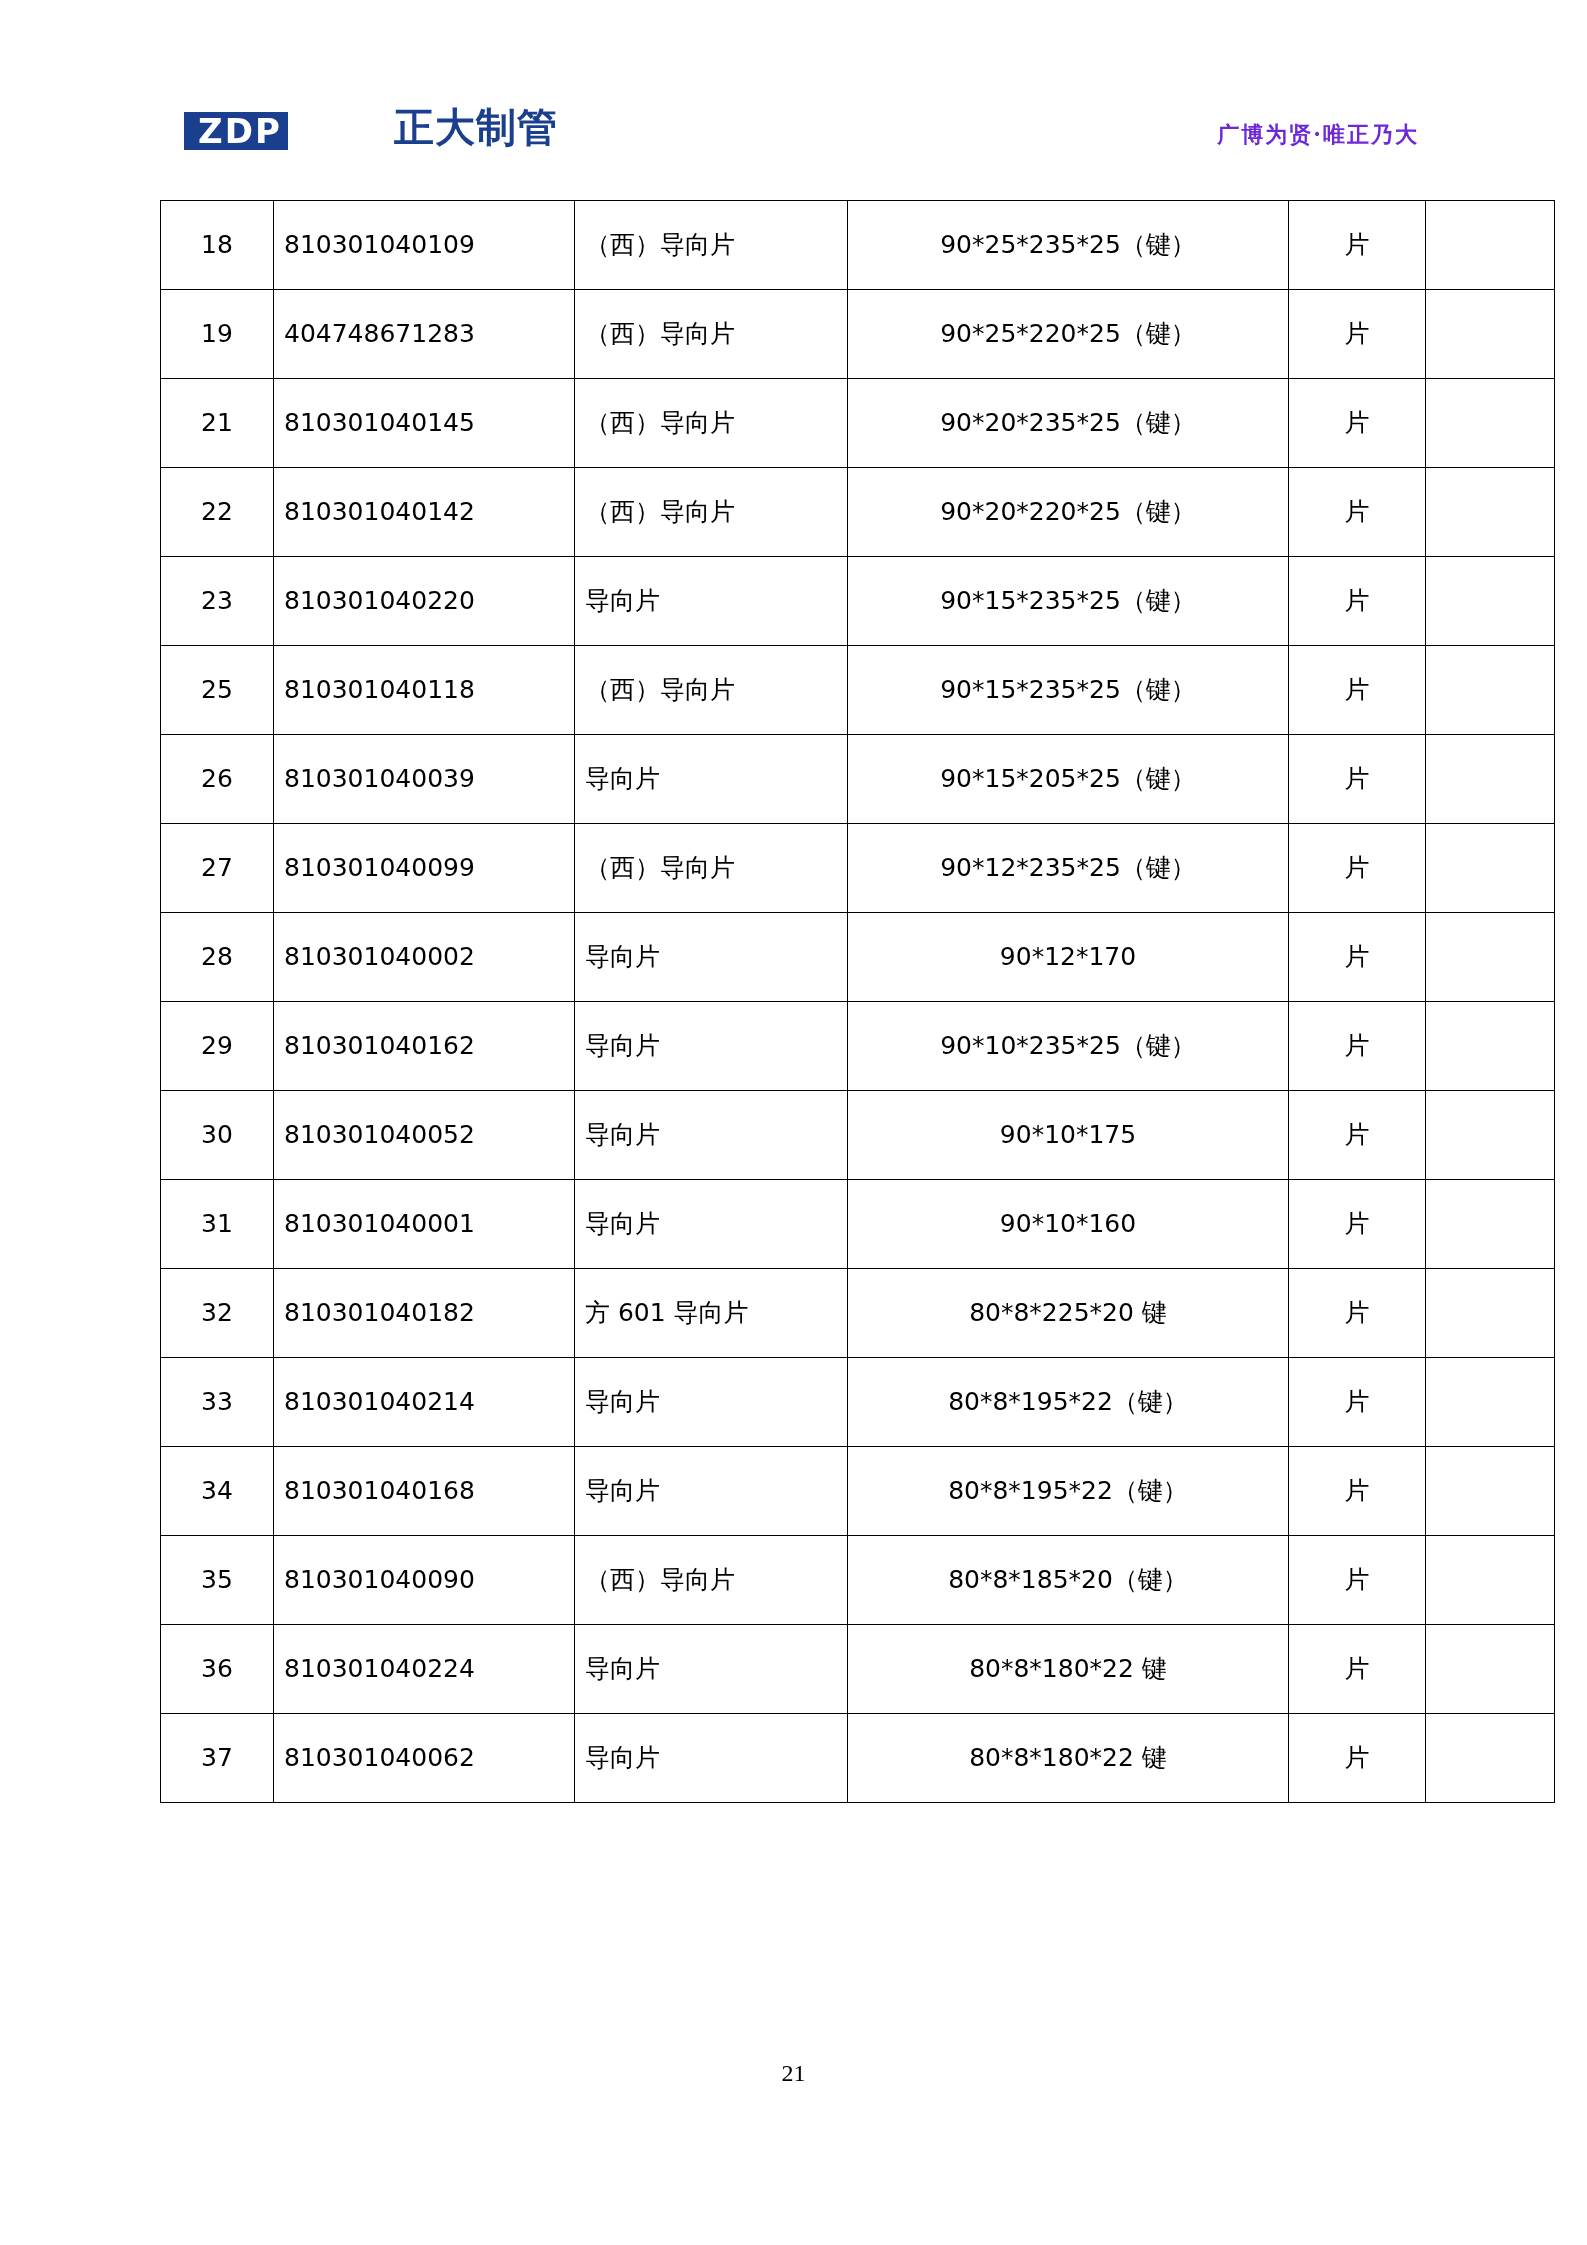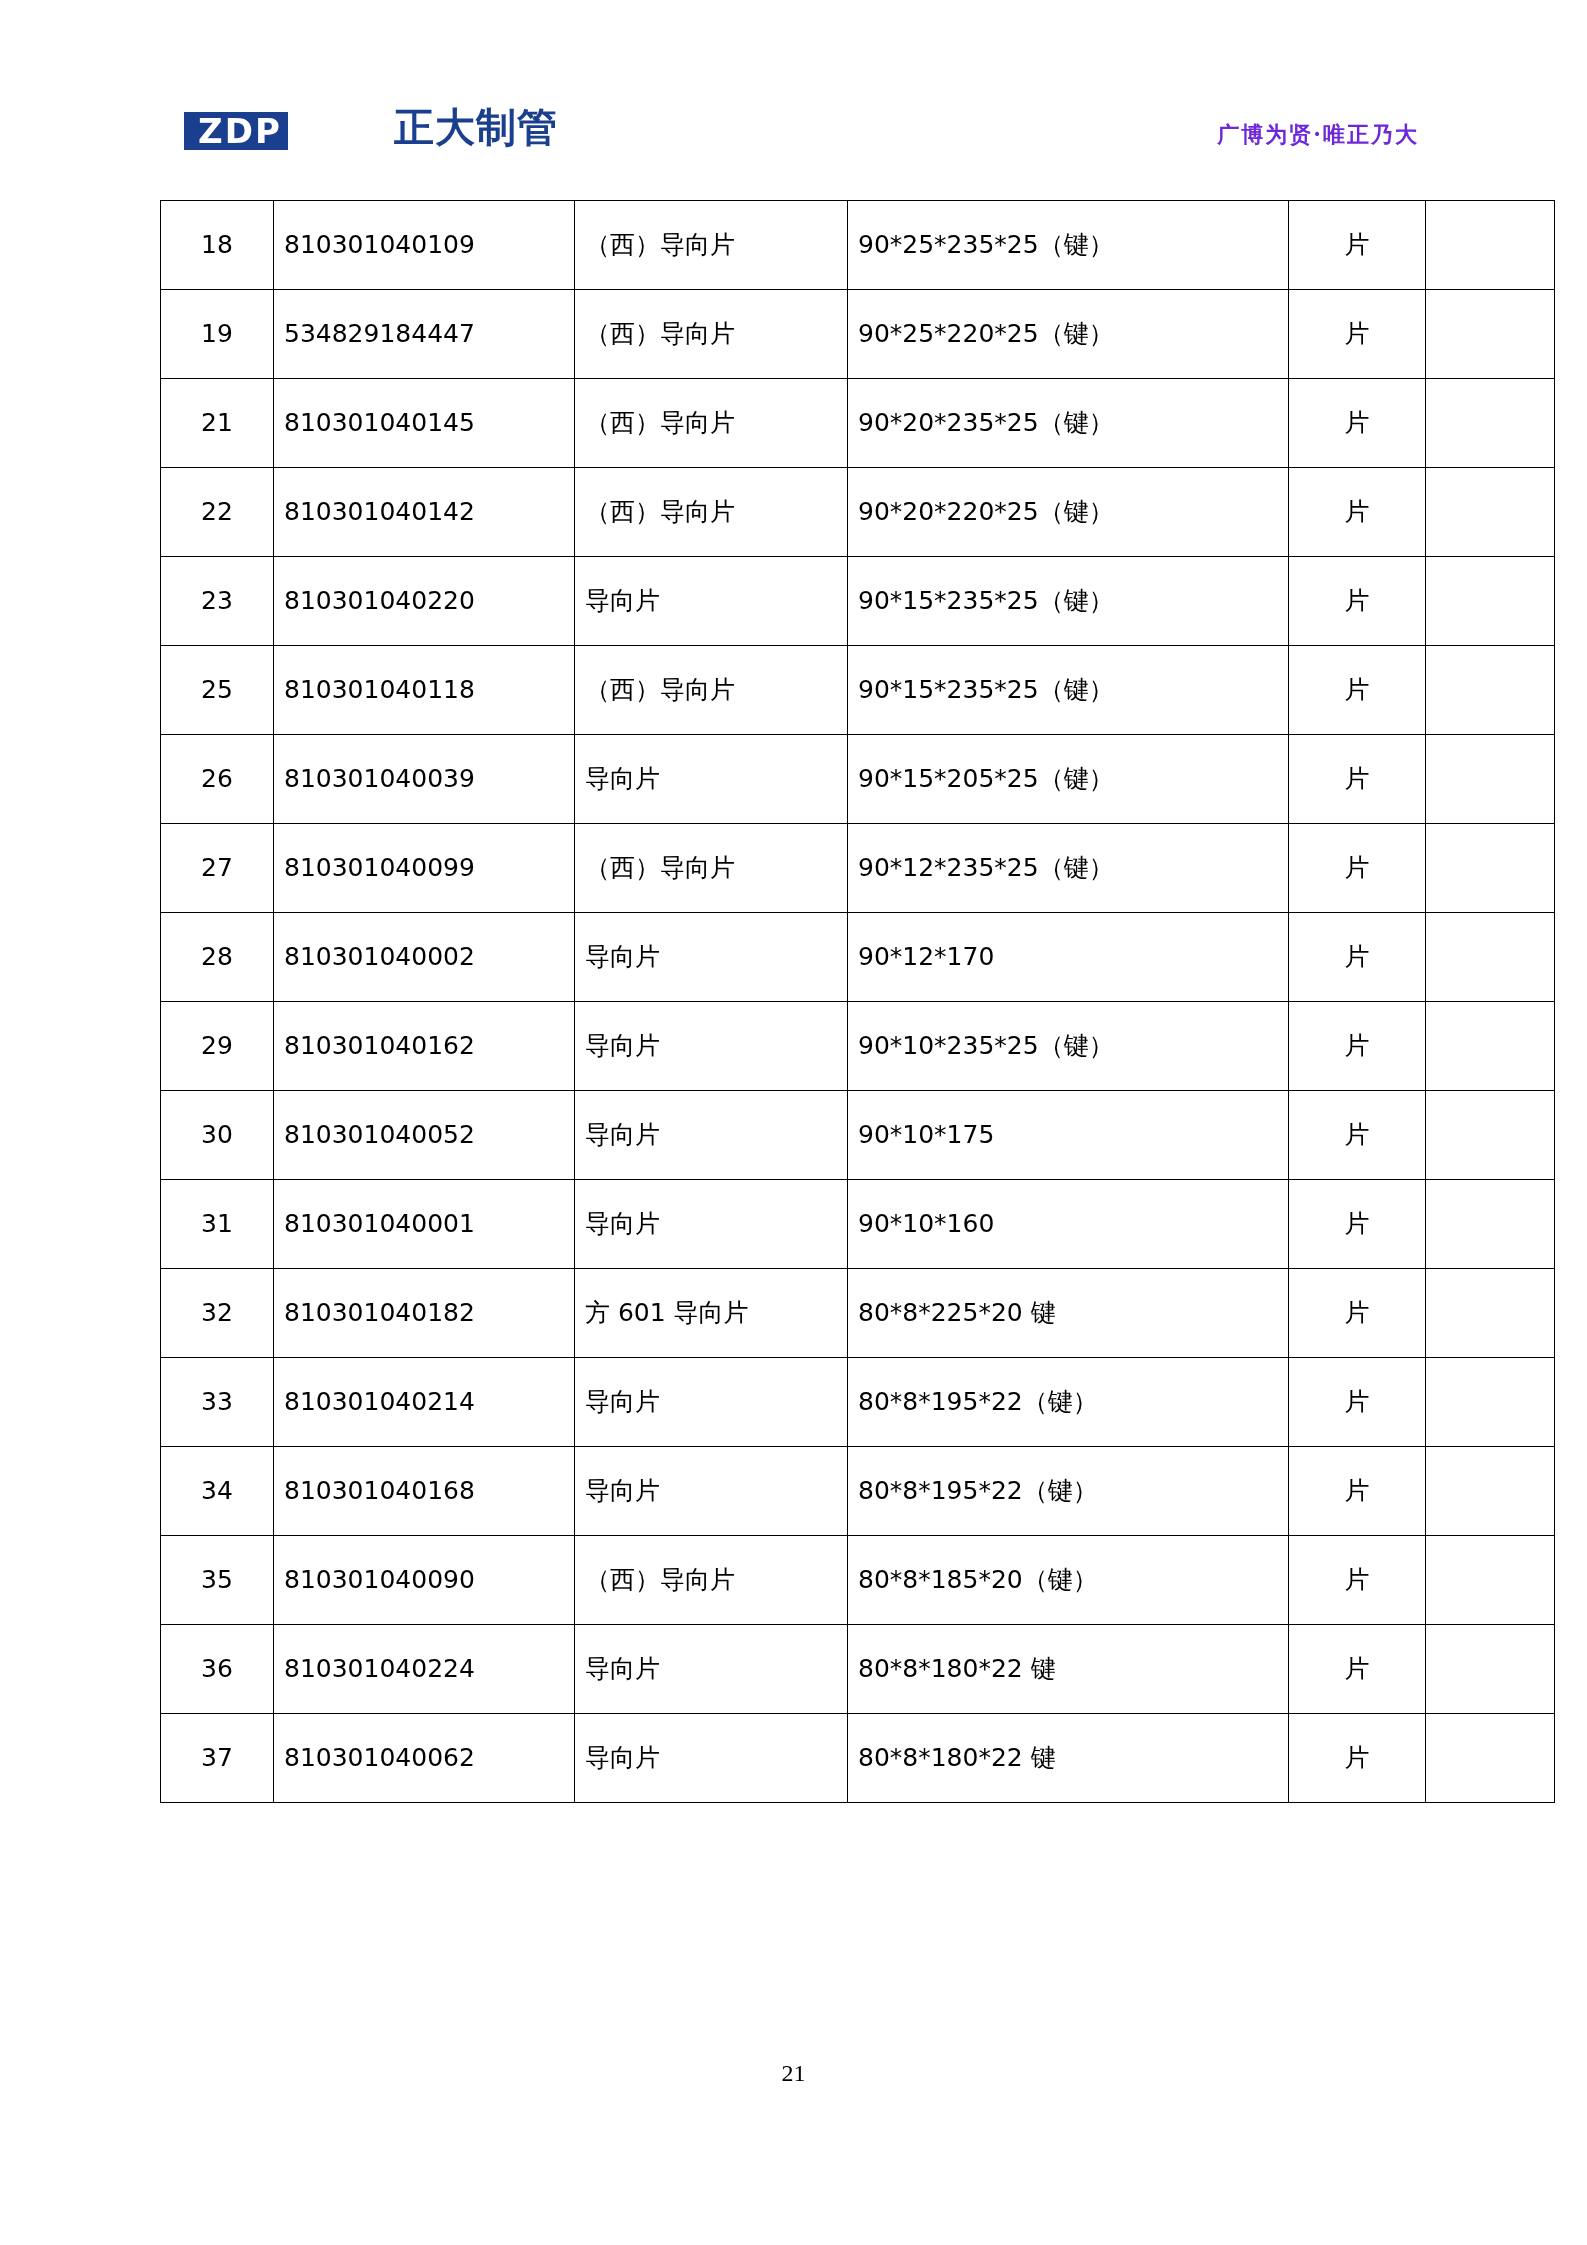--- a/index.html
+++ b/index.html
@@ -94,21 +94,21 @@
     text-align: left;
     padding-left: 22px;
   }
   td.c-name {
     width: 252px;
     text-align: left;
     padding-left: 22px;
   }
   td.c-spec {
     width: 420px;
-    text-align: left;
+    text-align: center;
     padding-left: 22px;
     margin-top: 8px;
   }
   td.c-unit {
     width: 116px;
     text-align: center;
   }
   td.c-blank {
     width: 108px;
   }
@@ -148,21 +148,21 @@
         <tr>
           <td class="c-index">18</td>
           <td class="c-code">810301040109</td>
           <td class="c-name">（西）导向片</td>
           <td class="c-spec">90*25*235*25（键）</td>
           <td class="c-unit">片</td>
           <td class="c-blank"></td>
         </tr>
         <tr>
           <td class="c-index">19</td>
-          <td class="c-code">534829184447</td>
+          <td class="c-code">404748671283</td>
           <td class="c-name">（西）导向片</td>
           <td class="c-spec">90*25*220*25（键）</td>
           <td class="c-unit">片</td>
           <td class="c-blank"></td>
         </tr>
         <tr>
           <td class="c-index">21</td>
           <td class="c-code">810301040145</td>
           <td class="c-name">（西）导向片</td>
           <td class="c-spec">90*20*235*25（键）</td>

